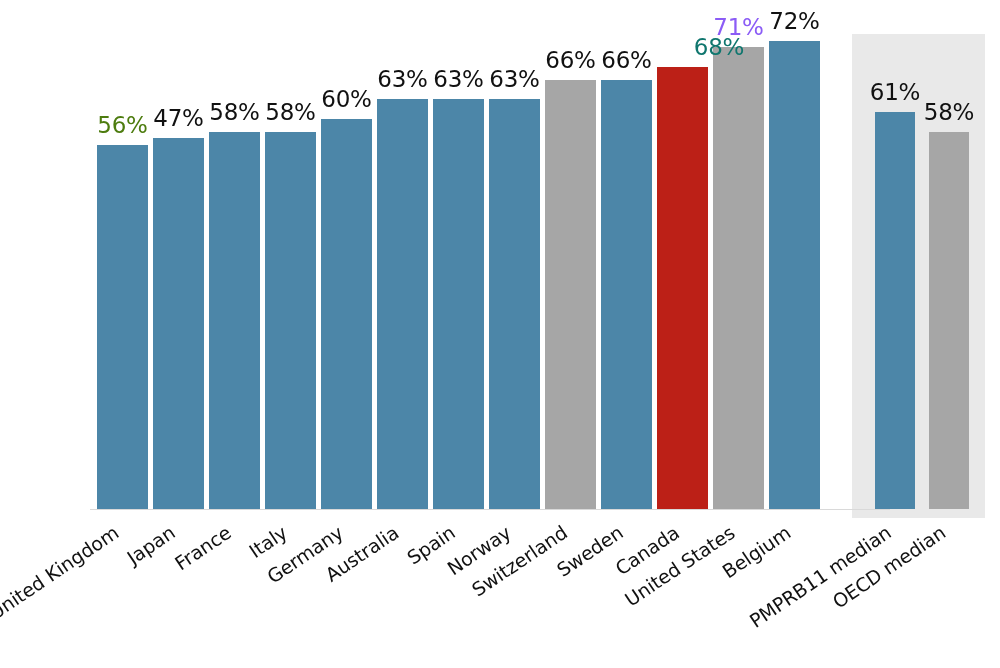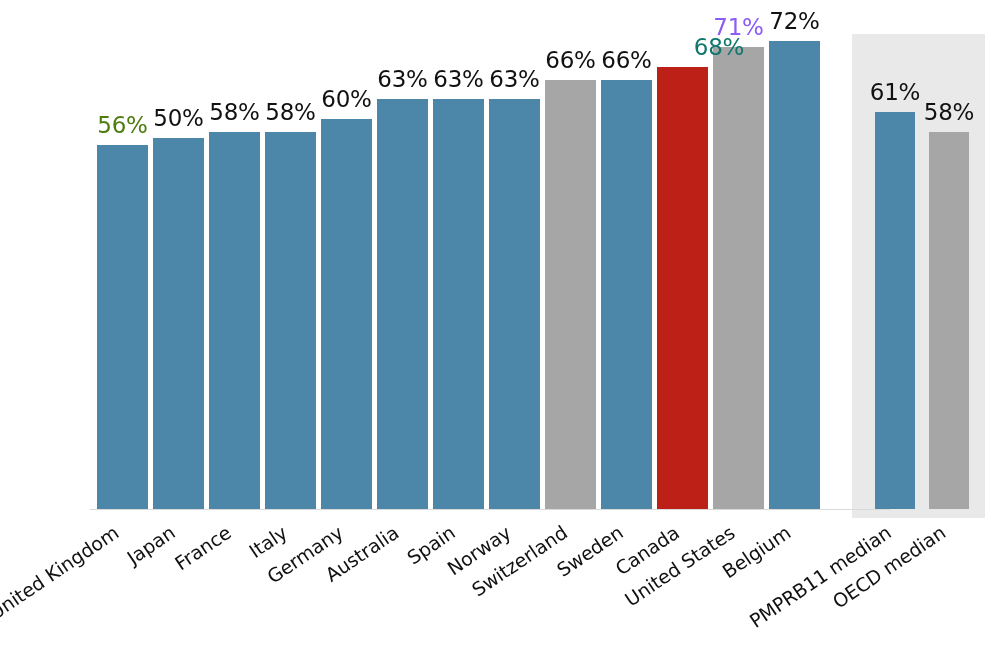--- a/index.html
+++ b/index.html
@@ -86,21 +86,21 @@
         <div class="bar" style="left: 545px; top: 80px; width: 51px; height: 429px; background: rgb(166, 166, 166);"></div>
         <div class="bar" style="left: 601px; top: 80px; width: 51px; height: 429px; background: rgb(76, 134, 168);"></div>
         <div class="bar" style="left: 657px; top: 67px; width: 51px; height: 442px; background: rgb(188, 32, 23);"></div>
         <div class="bar" style="left: 713px; top: 47px; width: 51px; height: 462px; background: rgb(166, 166, 166);"></div>
         <div class="bar" style="left: 769px; top: 41px; width: 51px; height: 468px; background: rgb(76, 134, 168);"></div>
         <div class="bar" style="left: 875px; top: 112px; width: 40px; height: 397px; background: rgb(76, 134, 168);"></div>
         <div class="bar" style="left: 929px; top: 132px; width: 40px; height: 377px; background: rgb(166, 166, 166);"></div>
       </div>
     <div id="value-labels-layer">
         <div class="bar-label" style="color: #4d7c0f; left: 82.5px; width: 80px; top: 112px;">56%</div>
-        <div class="bar-label" style="color: rgb(17, 17, 17); left: 138.5px; width: 80px; top: 105px;">50%</div>
+        <div class="bar-label" style="color: rgb(17, 17, 17); left: 138.5px; width: 80px; top: 105px;">47%</div>
         <div class="bar-label" style="color: rgb(17, 17, 17); left: 194.5px; width: 80px; top: 99px;">58%</div>
         <div class="bar-label" style="color: rgb(17, 17, 17); left: 250.5px; width: 80px; top: 99px;">58%</div>
         <div class="bar-label" style="color: rgb(17, 17, 17); left: 306.5px; width: 80px; top: 86px;">60%</div>
         <div class="bar-label" style="color: rgb(17, 17, 17); left: 362.5px; width: 80px; top: 66px;">63%</div>
         <div class="bar-label" style="color: rgb(17, 17, 17); left: 418.5px; width: 80px; top: 66px;">63%</div>
         <div class="bar-label" style="color: rgb(17, 17, 17); left: 474.5px; width: 80px; top: 66px;">63%</div>
         <div class="bar-label" style="color: rgb(17, 17, 17); left: 530.5px; width: 80px; top: 47px;">66%</div>
         <div class="bar-label" style="color: rgb(17, 17, 17); left: 586.5px; width: 80px; top: 47px;">66%</div>
         <div class="bar-label" style="color: #0f766e; left: 679px; width: 80px; top: 34px;">68%</div>
         <div class="bar-label" style="color: #8b5cf6; left: 698.5px; width: 80px; top: 14px;">71%</div>

